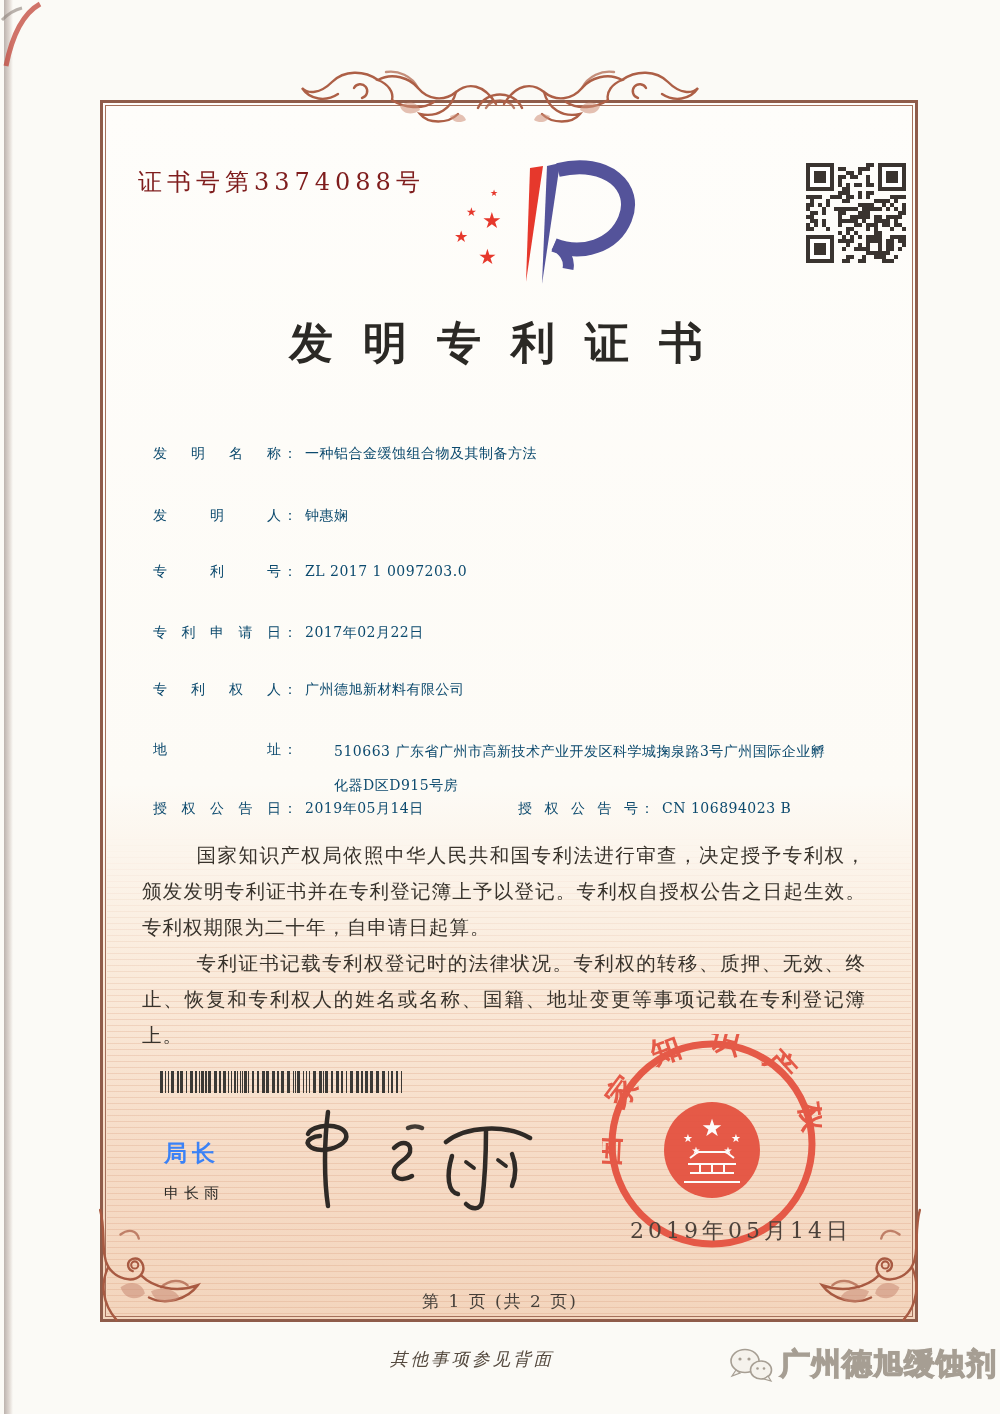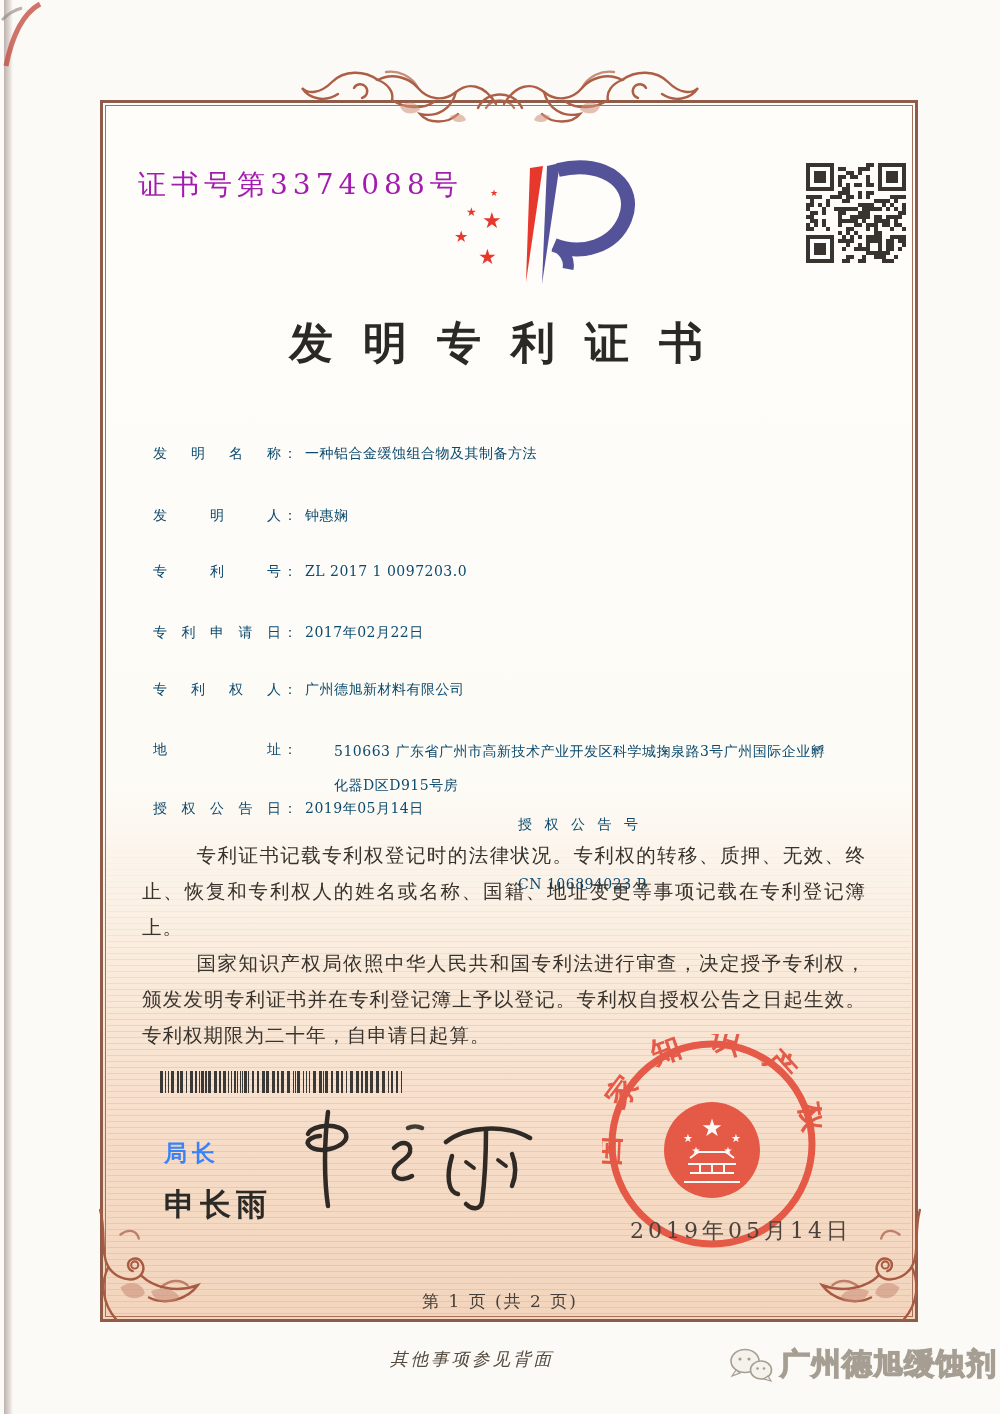--- a/index.html
+++ b/index.html
@@ -13,36 +13,36 @@
   .frame{position:absolute;left:100px;top:100px;width:818px;height:1222px;
          border:3px solid #8f5c4a;box-sizing:border-box;
          background:linear-gradient(180deg,#fefdfa 0%,#fdfbf6 56%,#faeada 72%,#f6dcc7 86%,#f3d5bd 100%);}
   .frame-inner{position:absolute;inset:2px;border:1px solid #a5705b;pointer-events:none;}
   .waves{position:absolute;inset:4px;pointer-events:none;
          background:repeating-linear-gradient(180deg,rgba(206,128,92,.20) 0 1px,rgba(255,255,255,0) 1px 6px);
          -webkit-mask-image:linear-gradient(180deg,transparent 0 60%,#000 76%);
          mask-image:linear-gradient(180deg,transparent 0 60%,#000 76%);}
   .ornament{position:absolute;pointer-events:none;}
   
-  .cert-no{position:absolute;left:138px;top:166px;font-size:28px;letter-spacing:5px;color:#a21caf;}
+  .cert-no{position:absolute;left:138px;top:166px;font-size:24px;letter-spacing:5px;color:#7f1d1d;}
   .title{position:absolute;left:0;right:0;top:314px;text-align:center;font-size:44px;font-weight:600;
          letter-spacing:30px;padding-left:22px;color:#2b2925;}
   .row{position:absolute;left:153px;display:flex;align-items:flex-start;font-size:14px;line-height:30px;color:#0c4a6e;}
   .flabel{display:inline-block;width:128px;text-align:justify;text-align-last:justify;}
   .colon{padding:0 8px 0 2px;}
   .val{white-space:nowrap;letter-spacing:.5px;}
   .addr .val{white-space:normal;width:502px;line-height:34px;margin-left:29px;}
-  .grant2{position:absolute;left:365px;top:16px;display:flex;flex-direction:column;}
+  .grant2{position:absolute;left:365px;top:0;display:flex;}
   .g2label{display:inline-block;width:120px;text-align:justify;text-align-last:justify;}
   .body-text{position:absolute;left:142px;top:838px;width:724px;font-size:19.5px;line-height:36px;
              text-align:justify;color:#38332c;letter-spacing:1px;}
   .body-text p{margin:0;text-indent:2.8em;}
   .barcode{position:absolute;left:160px;top:1070px;}
   .director-title{position:absolute;left:164px;top:1138px;font-size:23px;font-weight:700;letter-spacing:5px;color:#3b82f6;}
-  .director-name{position:absolute;left:164px;top:1184px;font-size:31px;font-weight:700;letter-spacing:5px;color:#2c2a26;}
+  .director-name{position:absolute;left:164px;top:1184px;font-size:15px;font-weight:400;letter-spacing:5px;color:#2c2a26;}
   .sig{position:absolute;left:290px;top:1098px;}
   .seal{position:absolute;left:602px;top:1034px;}
   .seal-date{position:absolute;left:630px;top:1216px;font-size:22px;letter-spacing:4px;color:#4c423b;z-index:4;}
   .page-info{position:absolute;left:0;right:0;top:1290px;text-align:center;font-size:17px;letter-spacing:2px;color:#46403a;}
   .back-note{position:absolute;left:390px;top:1347px;font-size:17.5px;letter-spacing:3px;color:#54493e;
              font-style:italic;}
   .watermark{position:absolute;left:728px;top:1344px;display:flex;align-items:center;gap:6px;}
   .watermark-text{font-family:"DejaVu Sans","Liberation Sans",sans-serif;font-size:30px;font-weight:700;letter-spacing:1px;
                   color:#737373;-webkit-text-stroke:1.3px #a69e93;text-shadow:0 0 1px #a69e93;}
   .qr{position:absolute;left:806px;top:163px;}
@@ -375,22 +375,22 @@
       <span class="colon">：</span>
     <span class="val">2019年05月14日</span>
     <span class="grant2">
       <span class="g2label">授权公告号</span>
         <span class="colon">：</span>
       <span class="val">CN 106894023 B</span>
     </span>
   </div>
 
   <div class="body-text">
+    <p>国家知识产权局依照中华人民共和国专利法进行审查，决定授予专利权，颁发发明专利证书并在专利登记簿上予以登记。专利权自授权公告之日起生效。专利权期限为二十年，自申请日起算。</p>
     <p>专利证书记载专利权登记时的法律状况。专利权的转移、质押、无效、终止、恢复和专利权人的姓名或名称、国籍、地址变更等事项记载在专利登记簿上。</p>
-    <p>国家知识产权局依照中华人民共和国专利法进行审查，决定授予专利权，颁发发明专利证书并在专利登记簿上予以登记。专利权自授权公告之日起生效。专利权期限为二十年，自申请日起算。</p>
   </div>
 
   <svg class="barcode" id="barcode-svg" width="248" height="24">
       <rect x="0" y="1" width="3" height="22" fill="#3b3935"></rect>
       <rect x="5" y="1" width="1" height="22" fill="#3b3935"></rect>
       <rect x="8" y="1" width="1" height="22" fill="#3b3935"></rect>
       <rect x="11" y="1" width="3" height="22" fill="#3b3935"></rect>
       <rect x="17" y="1" width="2" height="22" fill="#3b3935"></rect>
       <rect x="20" y="1" width="3" height="22" fill="#3b3935"></rect>
       <rect x="26" y="1" width="1" height="22" fill="#3b3935"></rect>

